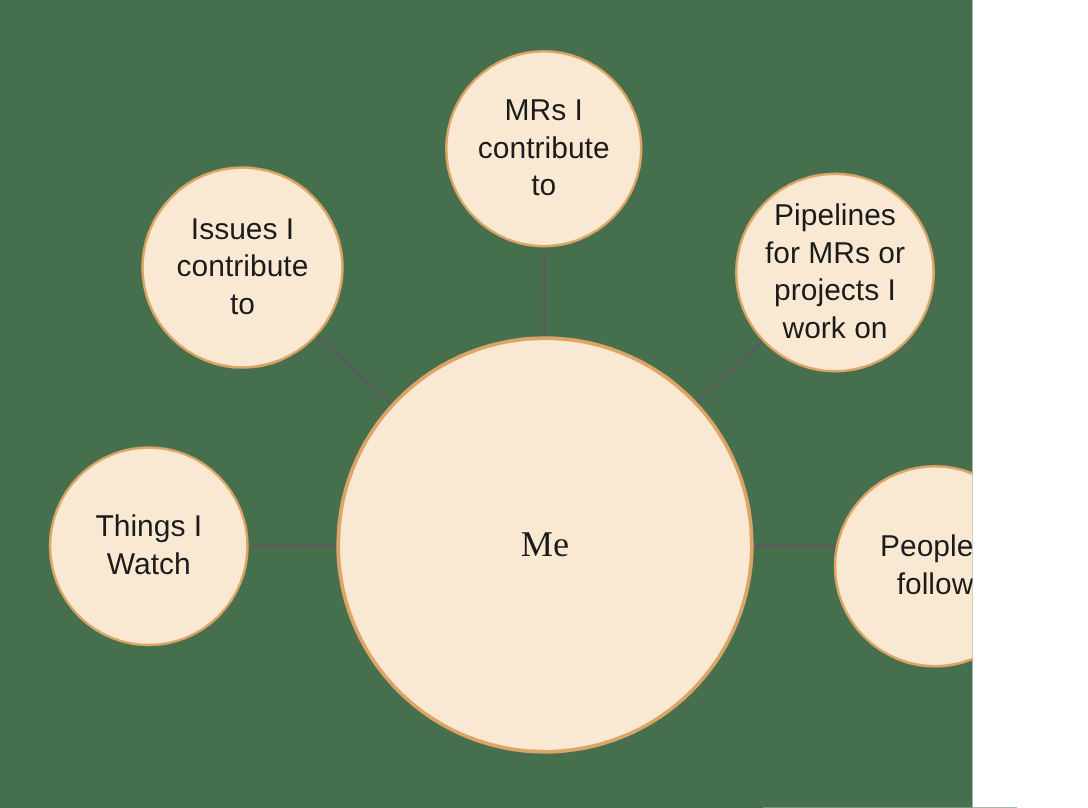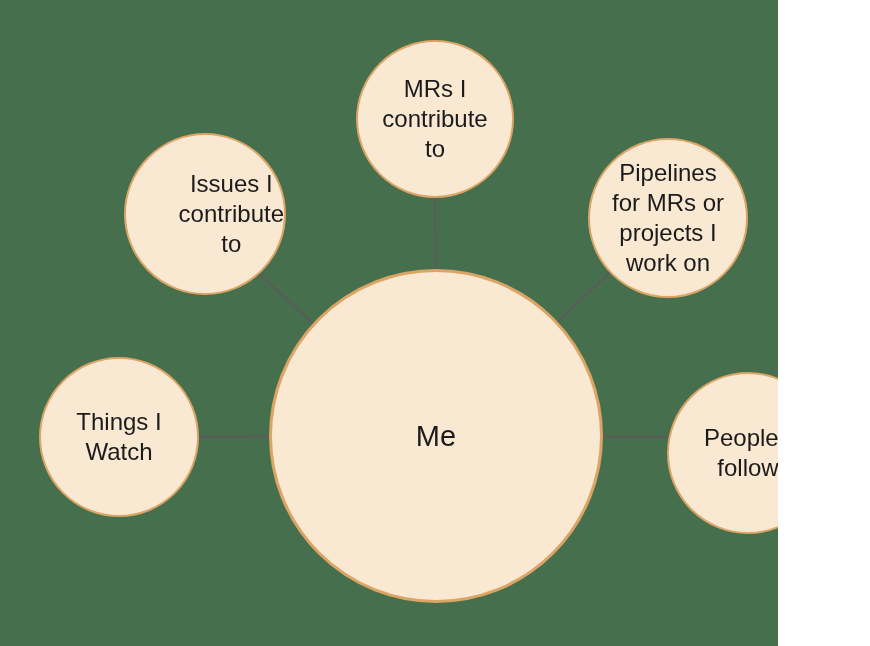--- a/index.html
+++ b/index.html
@@ -44,24 +44,24 @@
     color: var(--text, #1B1B1B);
   }
 
   .node-label {
     white-space: pre-line;
     font-size: 24px;
     line-height: 1.25;
   }
 
   .node-me { left: 269px; top: 269px; width: 334px; height: 334px; border-width: 3px; }
-  .node-me .node-label { font-size: 29px; }
+  .node-me .node-label { font-size: 29px; font-family: Liberation Serif, serif; }
 
   .node-mrs       { left: 356px; top:  40px; width: 158px; height: 158px; }
-  .node-issues    { left: 124px; top: 133px; width: 162px; height: 162px; justify-content: flex-end; }
+  .node-issues    { left: 113px; top: 133px; width: 162px; height: 162px; }
   .node-pipelines { left: 588px; top: 138px; width: 160px; height: 160px; }
   .node-things    { left:  39px; top: 357px; width: 160px; height: 160px; }
   .node-people    { left: 667px; top: 372px; width: 162px; height: 162px; }
 </style>
 </head>
 <body>
 
 <div class="canvas">
 
   <svg class="connectors" viewBox="0 0 870 646" aria-hidden="true">

